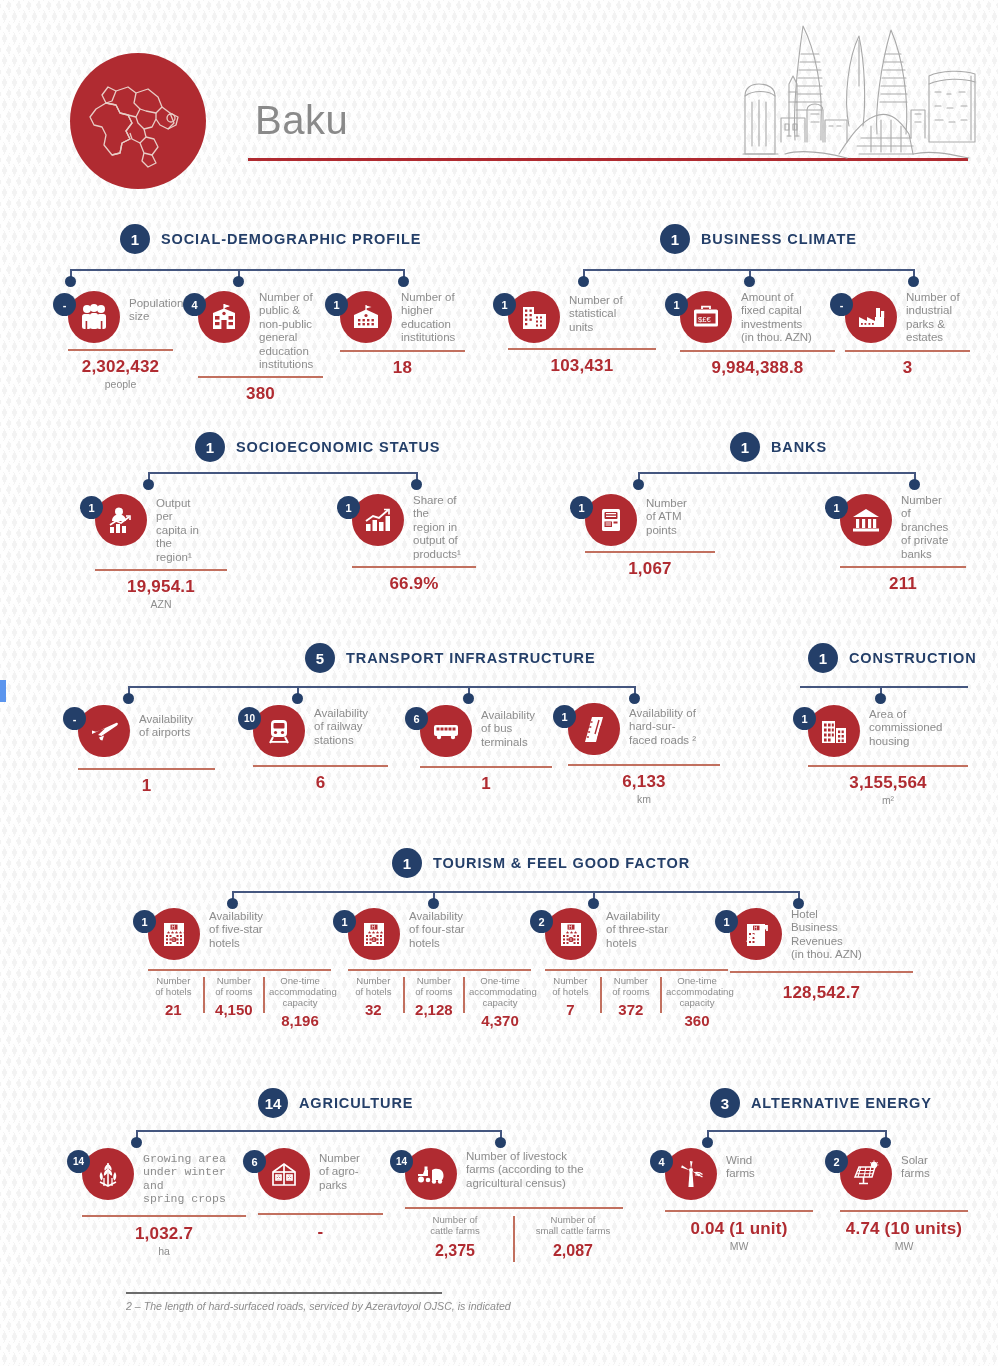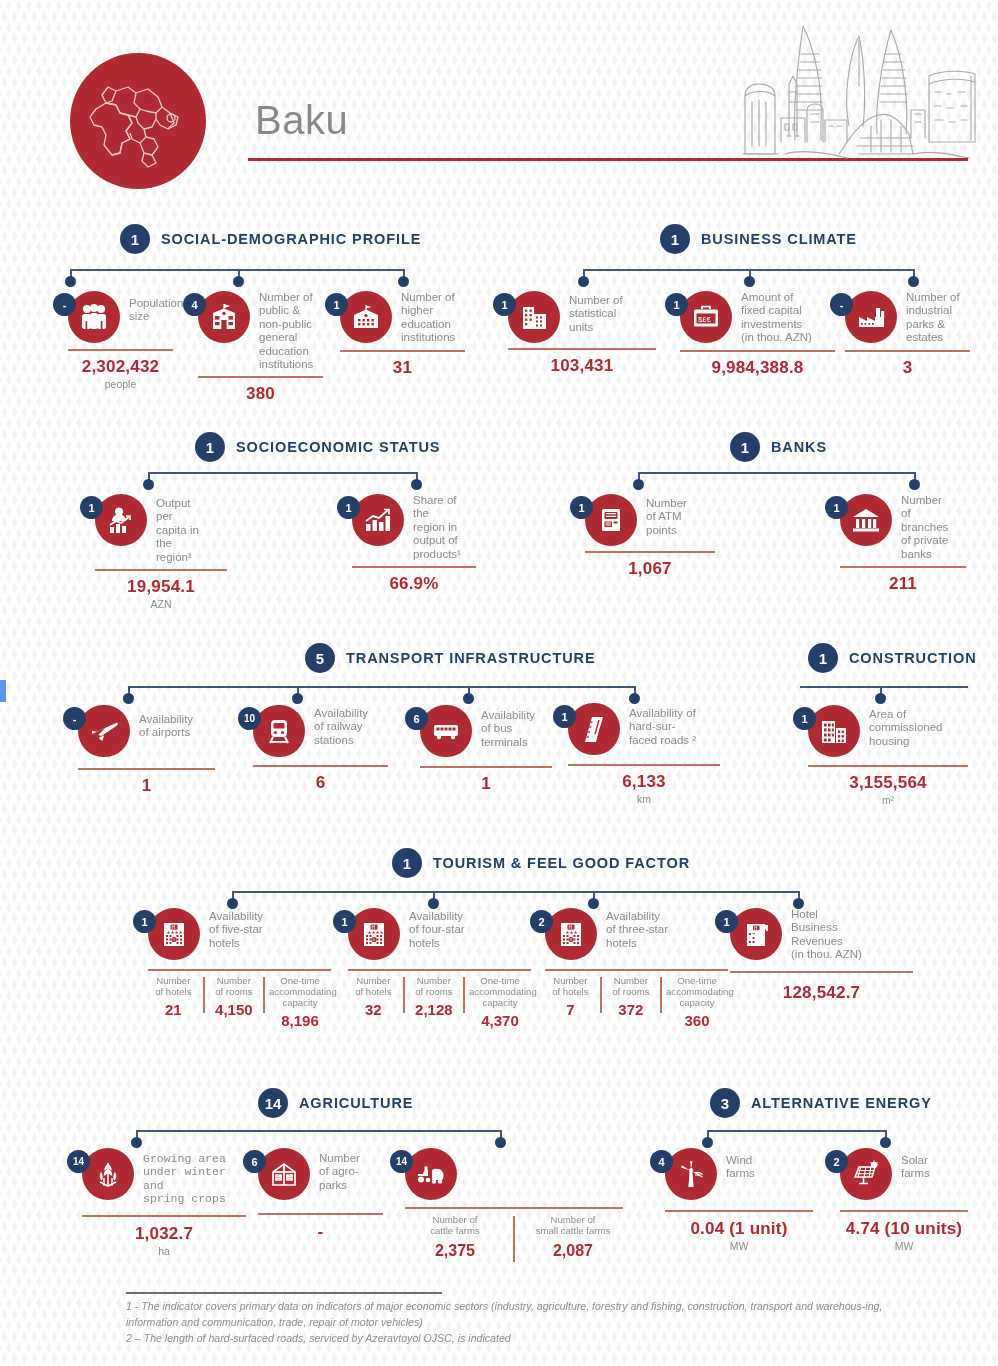--- a/index.html
+++ b/index.html
@@ -257,21 +257,21 @@
           </svg>
         </div>
         <div class="num-badge">1</div>
       </div>
       <div class="lbl" style="white-space:pre-line; width:72px;">Number of
 higher
 education
 institutions</div>
     </div>
     <div class="rule" style="margin-top:5px; width:125px;"></div>
-    <div class="val" style="margin-top:6px; width:125px;">31</div>
+    <div class="val" style="margin-top:6px; width:125px;">18</div>
   </div>
 
   <div class="abs sec-head" style="left:660px; top:224px;">
     <div class="sec-badge">1</div>
     <div class="sec-title">BUSINESS CLIMATE</div>
   </div>
   <div class="abs">
     <div class="hbar" style="left:583px; top:269px; width:332px;"></div>
     <div class="vtick" style="left:583px; top:269px; height:11px;"></div>
     <div class="vtick" style="left:749px; top:269px; height:11px;"></div>
@@ -915,20 +915,23 @@
             <circle cx="25" cy="19.5" r="2.2"></circle>
             <circle cx="19" cy="19.5" r="2.2"></circle>
             <path d="M3 12 L8 12 L9.5 8 L13 8 L13 14 L3 14 Z"></path>
             <circle cx="6" cy="17.5" r="3"></circle>
             <circle cx="13" cy="18" r="2.3"></circle>
             <rect x="9.5" y="4.5" width="3" height="3.5"></rect>
           </svg>
         </div>
         <div class="num-badge sm">14</div>
       </div>
+      <div class="lbl" style="white-space:pre-line; padding-top:2px; width:145px;">Number of livestock
+farms (according to the
+agricultural census)</div>
     </div>
     <div class="rule" style="margin-top:7px; width:218px;"></div>
     <div style="display:flex; margin-top:5px; width:218px;">
       <div style="width:100px;">
         <div class="sub-lbl" style="white-space:pre-line;">Number of
 cattle farms</div>
         <div class="sub-val" style="font-size:16px; margin-top:6px;text-align:center;">2,375</div>
       </div>
       <div class="vdiv" style="height:46px; margin:2px 8px 0 8px;"></div>
       <div style="width:100px;">
@@ -993,18 +996,17 @@
       <div class="lbl" style="white-space:pre-line; padding-top:6px;">Solar
 farms</div>
     </div>
     <div class="rule" style="margin-top:10px; width:128px;"></div>
     <div class="val" style="margin-top:7px; width:128px;">4.74 (10 units)</div>
     <div class="unit" style="width:128px;">MW</div>
   </div>
 
   <div class="abs fn-rule"></div>
   <div class="abs fn">
-    <div>1 - The indicator covers primary data on indicators of major economic sectors (industry, agriculture, forestry and fishing, construction, transport and warehous-ing, information and communication, trade, repair of  motor vehicles)</div>
     <div>2 – The length of hard-surfaced roads, serviced by Azeravtoyol OJSC, is indicated</div>
   </div>
 
   <div class="abs left-mark"></div>
 </div>
 
 </body></html>

